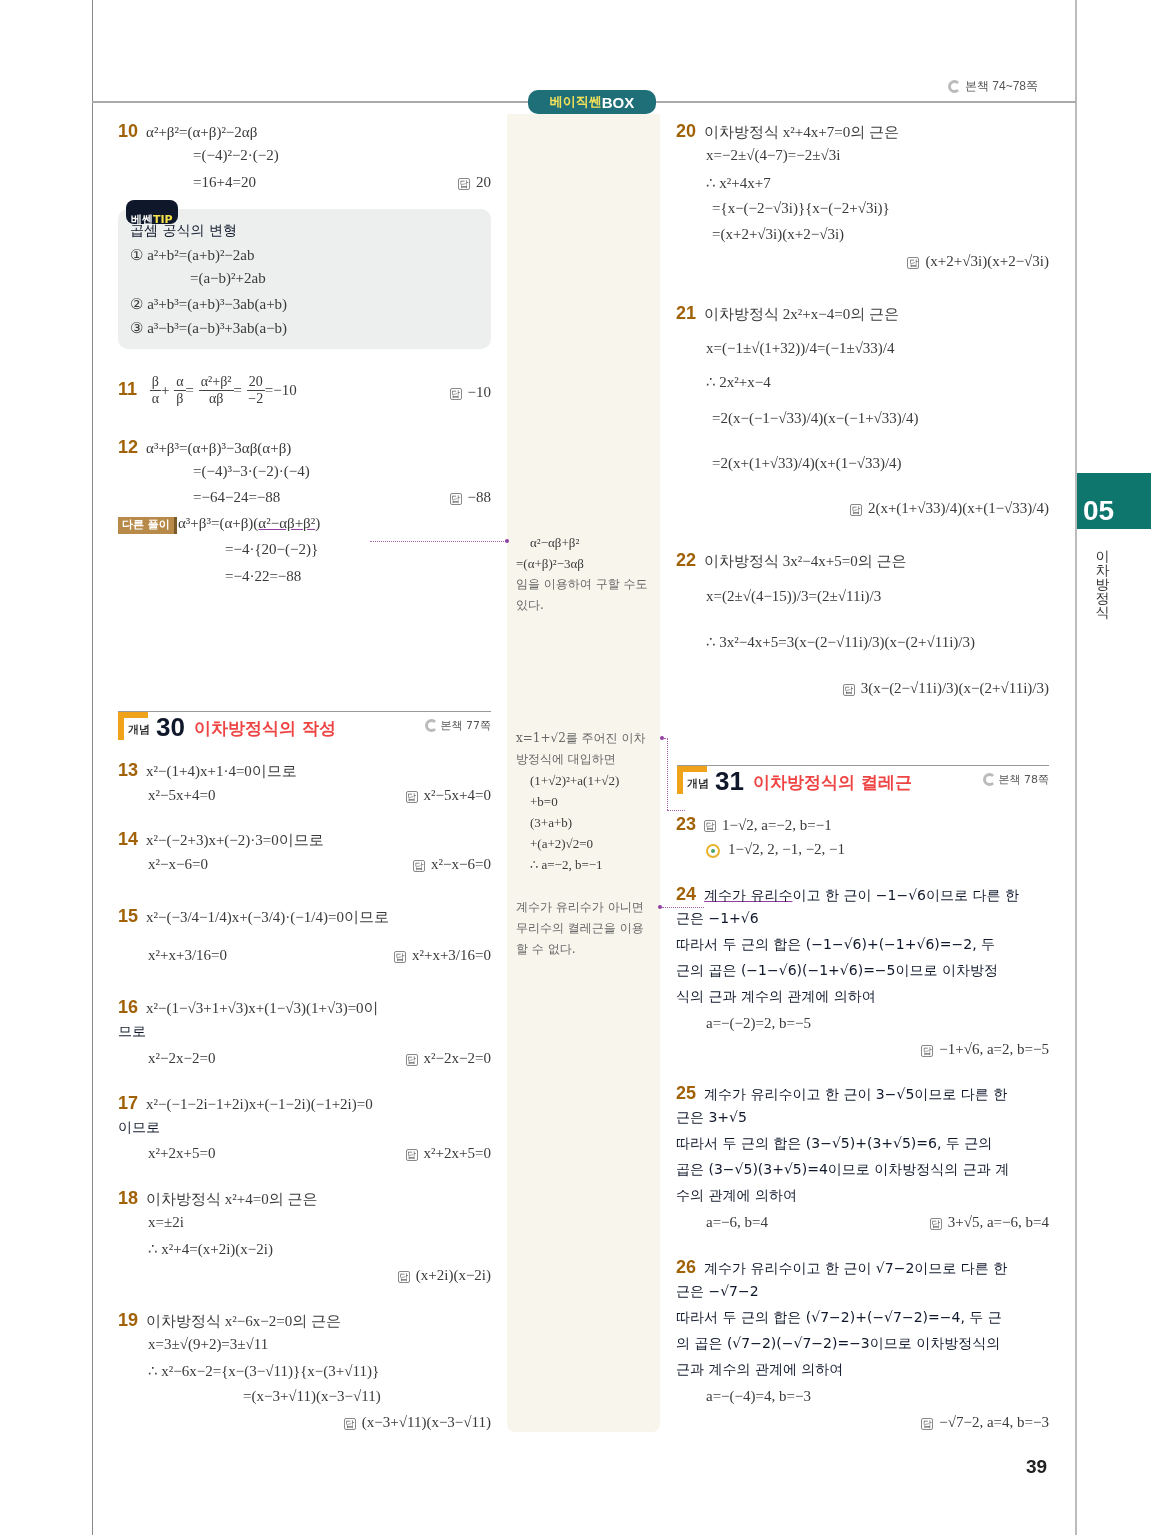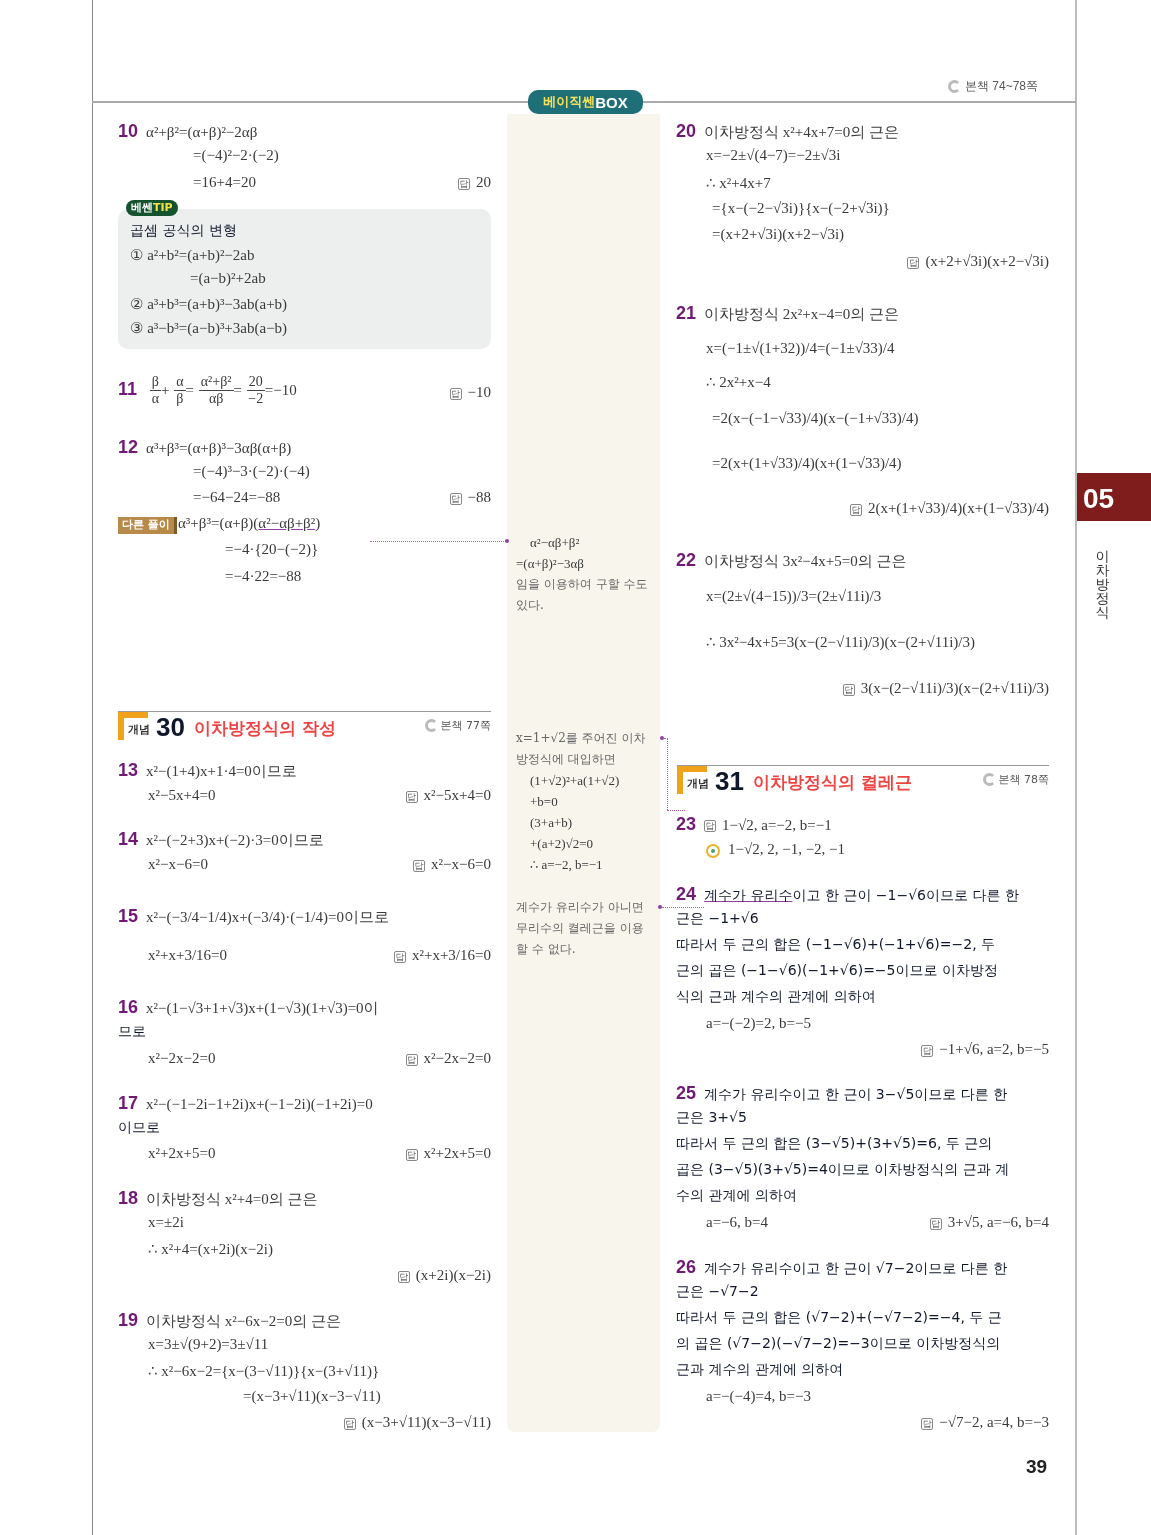--- a/index.html
+++ b/index.html
@@ -8,47 +8,47 @@
   .sans { font-family: "Liberation Sans", "DejaVu Sans", sans-serif; }
   .math { font-family: "Liberation Serif", "DejaVu Serif", serif; font-size: 15px; color: #3a3a3a; }
 
   .vline-left { position: absolute; left: 92px; top: 0; width: 1px; height: 1535px; background: #888; }
   .vline-right { position: absolute; left: 1075px; top: 0; width: 2px; height: 1535px; background: #bbb; }
   .hline-top { position: absolute; left: 92px; top: 101px; width: 984px; height: 2px; background: #aaa; }
 
   .ref-top { position: absolute; left: 948px; top: 78px; font-size: 12px; color: #555; display:flex; align-items:center; gap:4px; }
   .ref-icon { display:inline-block; width: 13px; height: 13px; border-radius: 50%; border: 3px solid #bbb; border-right-color: transparent; }
 
-  .box-badge { position: absolute; left: 528px; top: 90px; width: 115px; height: 24px; background: #1f6f78; border-radius: 10px; color: #fff; font-size: 15px; font-weight: bold; display:flex; align-items:center; justify-content:center; gap: 0; }
+  .box-badge { position: absolute; left: 528px; top: 90px; width: 128px; height: 24px; background: #1f6f78; border-radius: 10px; color: #fff; font-size: 15px; font-weight: bold; display:flex; align-items:center; justify-content:center; gap: 0; }
   .box-badge .y { color: #f3e15a; font-size: 13px; }
 
   .mid-col { position: absolute; left: 507px; top: 114px; width: 153px; height: 1318px; background: #f7f5ec; border-radius: 0 0 8px 8px; }
   .mid-note { position: absolute; left: 516px; font-size: 12px; color: #666; line-height: 21px; width: 140px; }
   .mid-note .math { font-size: 13px; }
-  .pnum { color: #701a75; font-family: "Liberation Sans", sans-serif; font-weight: bold; font-size: 18px; margin-right: 8px; }
+  .pnum { color: #a16207; font-family: "Liberation Sans", sans-serif; font-weight: bold; font-size: 18px; margin-right: 8px; }
   .line { position: absolute; white-space: nowrap; font-size: 15px; color: #3a3a3a; }
   .kr { font-family: "DejaVu Sans", sans-serif; font-size: 14px; color: #0f172a; }
   .ans { position: absolute; white-space: nowrap; font-size: 15px; color: #3a3a3a; text-align: right; }
   .ans-icon { display:inline-block; width: 12px; height: 12px; border: 1px solid #888; border-radius: 2px; font-size: 9px; line-height: 10px; text-align:center; color:#666; margin-right: 6px; vertical-align: middle; font-family: "DejaVu Sans", sans-serif; }
 
   .tip-box { position: absolute; left: 118px; top: 209px; width: 373px; height: 140px; background: #edefef; border-radius: 10px; }
-  .tip-badge { position: absolute; left: 126px; top: 200px; height: 16px; padding: 0 5px; background: #14532d; border-radius: 8px; font-size: 11px; font-weight: bold; color: #fff; font-family: "DejaVu Sans", sans-serif; }
+  .tip-badge { position: absolute; left: 126px; top: 200px; height: 16px; padding: 12px 5px; background: #0f172a; border-radius: 8px; font-size: 11px; font-weight: bold; color: #fff; font-family: "DejaVu Sans", sans-serif; }
   .tip-badge .y { color: #f5e24a; }
 
   .alt-badge { position: absolute; left: 118px; top: 517px; height: 17px; padding: 0 4px; background: #b88a4a; color: #fff; font-size: 11px; font-weight: bold; font-family: "DejaVu Sans", sans-serif; border-right: 3px solid #7a5a2a; }
 
   .sec-header { position: absolute; height: 32px; border-top: 1px solid #999; }
   .sec-bar { position: absolute; left: 0; top: 0; width: 6px; height: 28px; background: #f0a31a; }
   .sec-barh { position: absolute; left: 0; top: 0; width: 30px; height: 6px; background: #f0a31a; }
   .sec-label { position: absolute; left: 10px; top: 10px; font-size: 11px; font-weight: bold; color: #333; font-family: "DejaVu Sans", sans-serif; }
   .sec-num { position: absolute; left: 38px; top: 0px; font-size: 26px; font-weight: bold; color: #0f172a; font-family: "Liberation Sans", sans-serif; }
   .sec-title { position: absolute; left: 76px; top: 5px; font-size: 17px; font-weight: bold; color: #ef4444; font-family: "DejaVu Sans", sans-serif; }
   .sec-ref { position: absolute; right: 0; top: 6px; font-size: 11px; color: #555; display:flex; align-items:center; gap: 3px; font-family: "DejaVu Sans", sans-serif; }
 
-  .side-tab { position: absolute; left: 1077px; top: 473px; width: 74px; height: 48px; background: #7f1d1d; color: #fff; font-family: "Liberation Sans", sans-serif; font-size: 28px; font-weight: bold; padding: 10px 0 0 6px; }
+  .side-tab { position: absolute; left: 1077px; top: 473px; width: 74px; height: 56px; background: #0f766e; color: #fff; font-family: "Liberation Sans", sans-serif; font-size: 28px; font-weight: bold; padding: 22px 0 0 6px; }
   .side-text { position: absolute; left: 1092px; top: 540px; width: 20px; writing-mode: vertical-rl; font-size: 14px; color: #333; font-family: "DejaVu Sans", sans-serif; }
 
   .page-num { position: absolute; left: 1026px; top: 1456px; font-family: "Liberation Sans", sans-serif; font-size: 19px; font-weight: bold; color: #222; }
 
   .dotline { position: absolute; border-top: 1px dotted #b060b0; }
   .dot { position: absolute; width: 4px; height: 4px; border-radius: 50%; background: #9040a0; }
   .underline { text-decoration: underline; text-decoration-color: #9040a0; }
   .frac { display:inline-block; vertical-align: middle; text-align:center; font-size: 14px; line-height: 16px; }
   .frac .n { display:block; border-bottom: 1px solid #444; padding: 0 2px; }
   .frac .d { display:block; }

